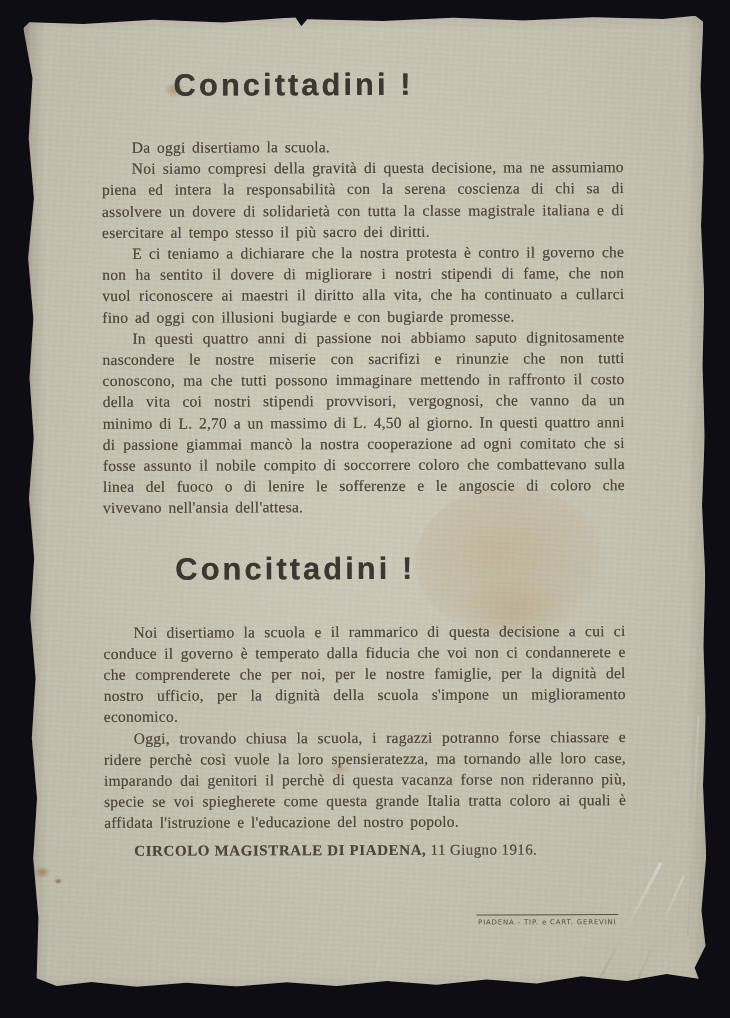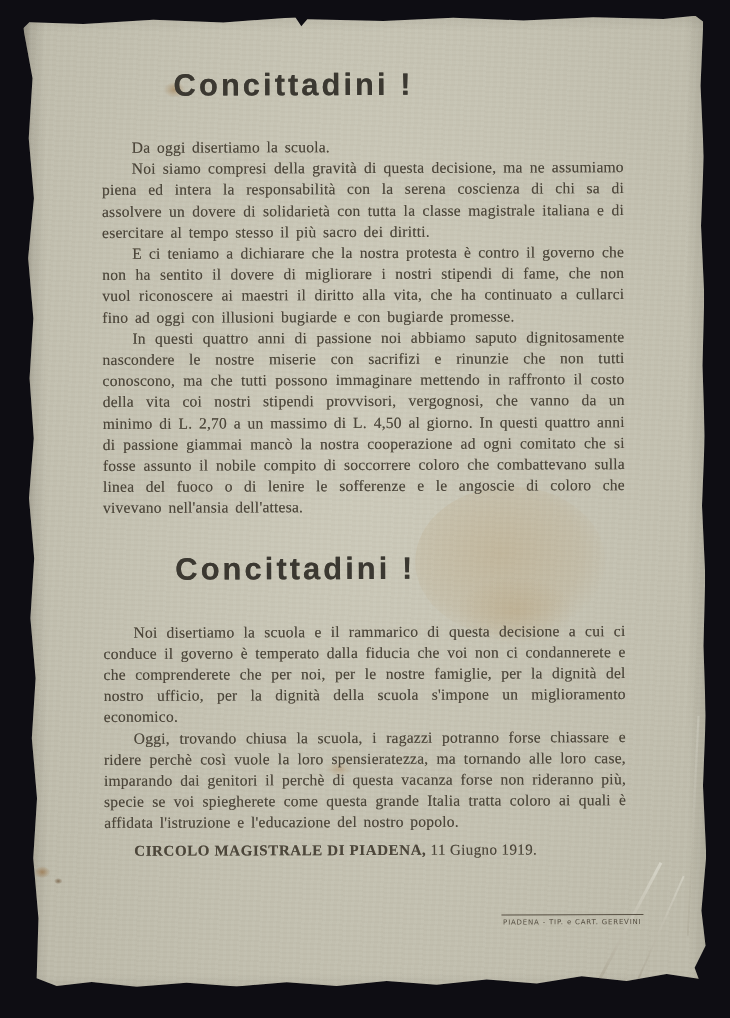--- a/index.html
+++ b/index.html
@@ -96,21 +96,21 @@
   .signature{
     margin:9px 0 0 30px;
     font-size:15px;
     letter-spacing:0.4px;
     white-space:nowrap;
     text-shadow:0 0 0.6px rgba(76,70,58,0.55);
   }
   .signature .org{font-weight:bold;letter-spacing:0.6px;}
   .imprint{
     position:absolute;
-    right:63px;top:898px;
+    right:88px;top:898px;
     border-top:1px solid rgba(70,62,50,0.85);
     padding:3px 2px 0 2px;
     font-family:"DejaVu Sans", sans-serif;
     font-size:7px;
     letter-spacing:0.8px;
     color:rgba(70,62,50,0.9);
     white-space:nowrap;
   }
 </style>
 </head>
@@ -140,19 +140,19 @@
     </div>
 
     <h1 class="headline headline-2">Concittadini !</h1>
 
     <div class="body-text">
       <p>Noi disertiamo la scuola e il rammarico di questa decisione a cui ci conduce il governo è temperato dalla fiducia che voi non ci condannerete e che comprenderete che per noi, per le nostre famiglie, per la dignità del nostro ufficio, per la dignità della scuola s'impone un miglioramento economico.</p>
       <p>Oggi, trovando chiusa la scuola, i ragazzi potranno forse chiassare e ridere perchè così vuole la loro spensieratezza, ma tornando alle loro case, imparando dai genitori il perchè di questa vacanza forse non rideranno più, specie se voi spiegherete come questa grande Italia tratta coloro ai quali è affidata l'istruzione e l'educazione del nostro popolo.</p>
     </div>
 
     <div class="signature">
-      <span class="org">CIRCOLO MAGISTRALE DI PIADENA,</span><span> 11 Giugno 1919.</span>
+      <span class="org">CIRCOLO MAGISTRALE DI PIADENA,</span><span> 11 Giugno 1916.</span>
     </div>
 
   </div>
 
   <div class="imprint">PIADENA - TIP. e CART. GEREVINI</div>
 </div>
 
 </body></html>

